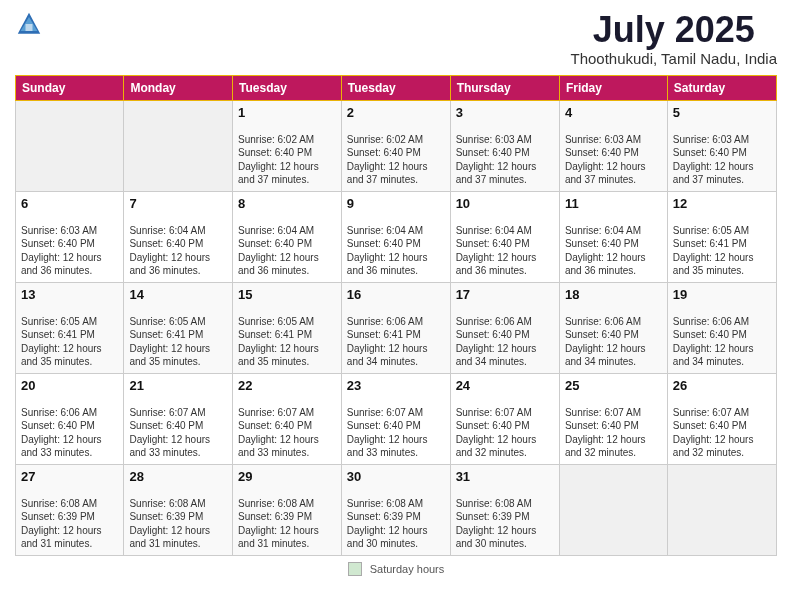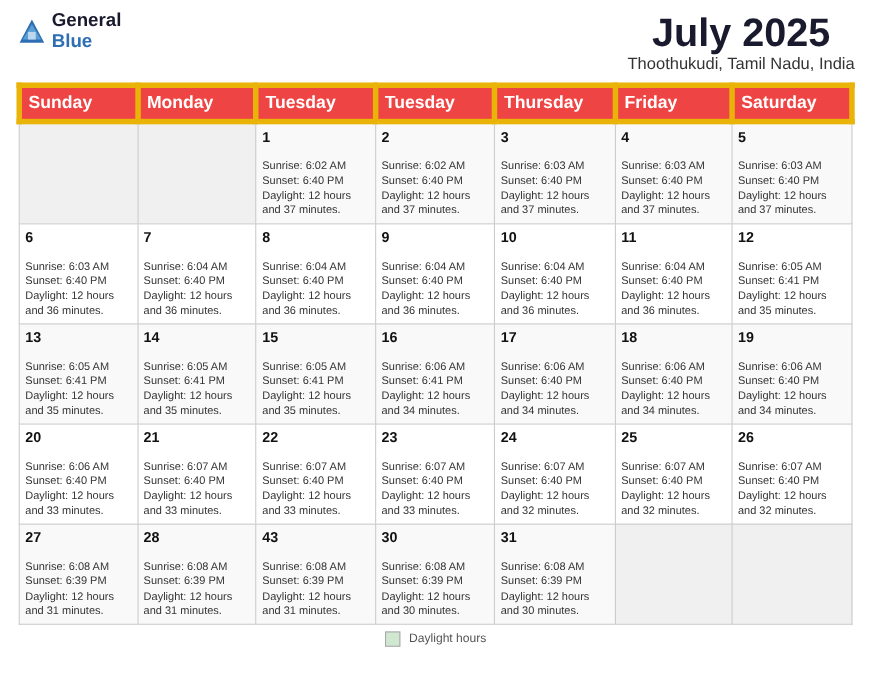--- a/index.html
+++ b/index.html
@@ -50,27 +50,27 @@
       font-size: 15px;
       color: #333;
       text-align: center;
     }
     .calendar-table {
       width: 100%;
       border-collapse: collapse;
       font-size: 10.5px;
     }
     .calendar-table thead tr th {
-      background: #ef4444;
+      background: #be185d;
       color: #fff;
       text-align: left;
       padding: 5px 6px;
-      font-size: 16px;
+      font-size: 12px;
       font-weight: bold;
-      border: 5px solid #eab308;
+      border: 1px solid #eab308;
     }
     .calendar-table tbody tr td {
       border: 1px solid #ccc;
       vertical-align: top;
       padding: 4px 5px;
       width: 113px;
       min-height: 70px;
       background: #fff;
     }
     .calendar-table tbody tr:nth-child(odd) td {
@@ -116,24 +116,20 @@
 <body>
 
 <div class="page">
   <div class="header">
     <div class="logo">
       <svg class="logo-icon" viewBox="0 0 40 40" xmlns="http://www.w3.org/2000/svg">
         <polygon points="20,4 36,34 4,34" fill="#2e6eb5"></polygon>
         <polygon points="20,10 32,30 8,30" fill="#5a9fd4"></polygon>
         <rect x="15" y="20" width="10" height="10" fill="#fff" opacity="0.6"></rect>
       </svg>
-      <div class="logo-text">
-        <span style="font-size:17px;font-weight:bold;color:#1a1a2e;line-height:1.1;">General</span>
-        <span style="font-size:17px;font-weight:bold;color:#2e6eb5;line-height:1.1;">Blue</span>
-      </div>
     </div>
     <div class="title-block">
       <div class="main-title">July 2025</div>
       <div class="subtitle">Thoothukudi, Tamil Nadu, India</div>
     </div>
   </div>
 
   <table class="calendar-table">
     <thead>
       <tr>
@@ -264,34 +260,34 @@
         <tr>
           <td>
             <span class="day-num">27</span>
             <div class="day-detail">Sunrise: 6:08 AM<br>Sunset: 6:39 PM<br>Daylight: 12 hours and 31 minutes.</div>
           </td>
           <td>
             <span class="day-num">28</span>
             <div class="day-detail">Sunrise: 6:08 AM<br>Sunset: 6:39 PM<br>Daylight: 12 hours and 31 minutes.</div>
           </td>
           <td>
-            <span class="day-num">43</span>
+            <span class="day-num">29</span>
             <div class="day-detail">Sunrise: 6:08 AM<br>Sunset: 6:39 PM<br>Daylight: 12 hours and 31 minutes.</div>
           </td>
           <td>
             <span class="day-num">30</span>
             <div class="day-detail">Sunrise: 6:08 AM<br>Sunset: 6:39 PM<br>Daylight: 12 hours and 30 minutes.</div>
           </td>
           <td>
             <span class="day-num">31</span>
             <div class="day-detail">Sunrise: 6:08 AM<br>Sunset: 6:39 PM<br>Daylight: 12 hours and 30 minutes.</div>
           </td>
           <td class="empty-cell"></td>
           <td class="empty-cell"></td>
         </tr>
       </tbody>
   </table>
 
   <div class="footer">
     <div class="footer-box"></div>
-    <span>Daylight hours</span>
+    <span>Saturday hours</span>
   </div>
 </div>
 
 </body></html>

